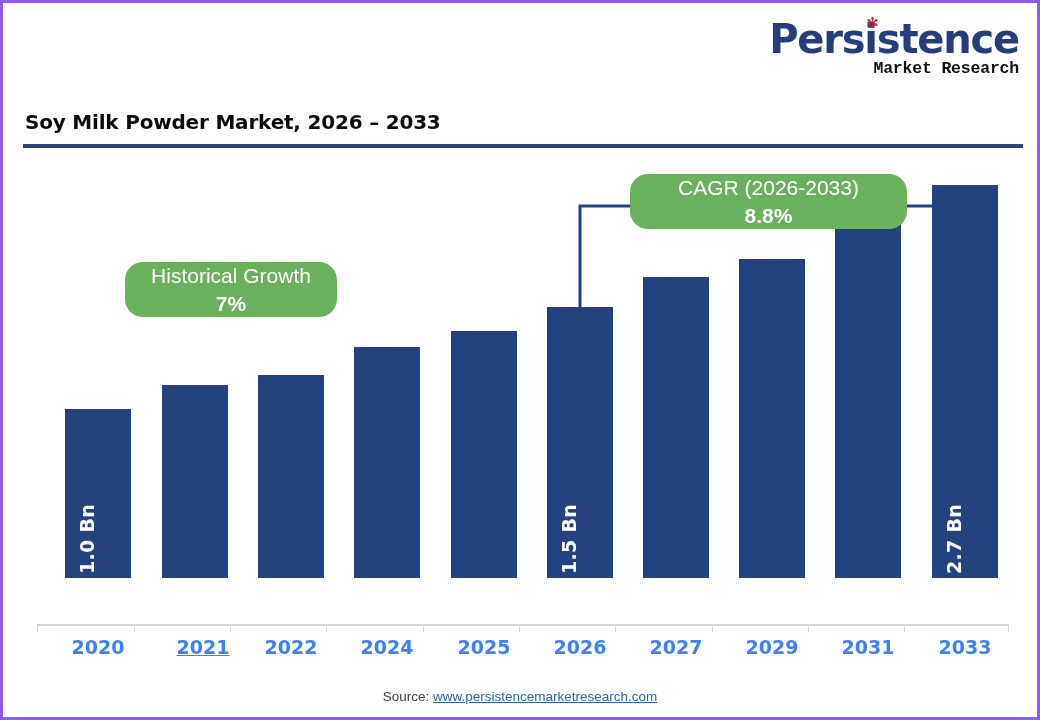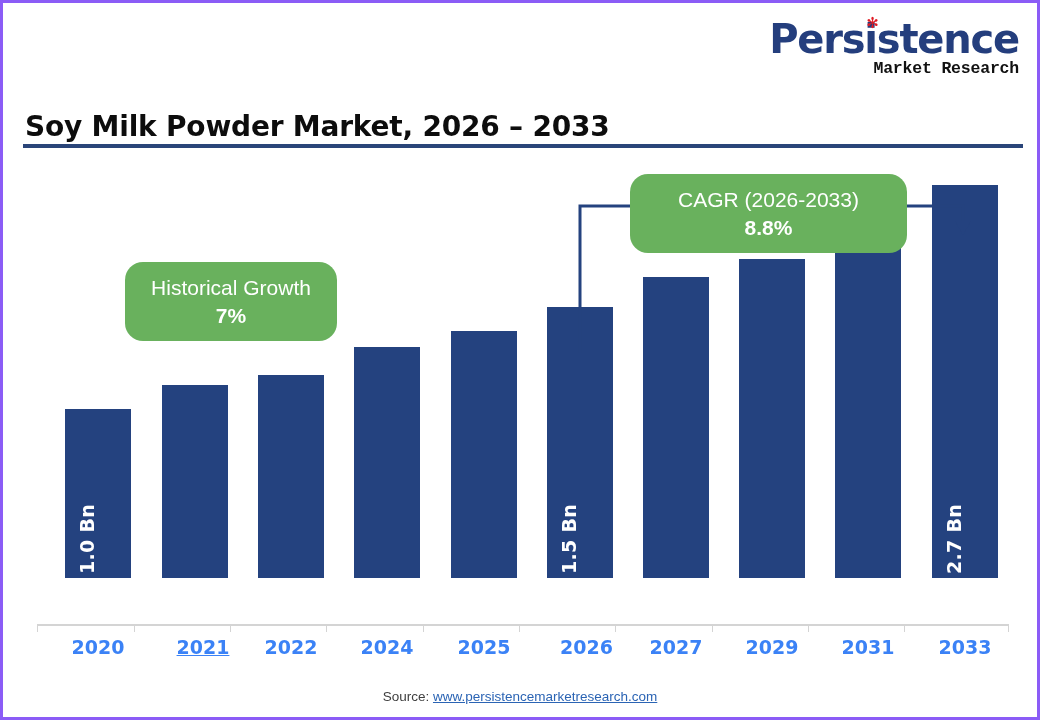--- a/index.html
+++ b/index.html
@@ -58,21 +58,21 @@
     margin-top: 2px;
   }
 
   
   #chart-title {
     position: absolute;
     left: 22px;
     top: 107px;
     font-family: "DejaVu Sans", sans-serif;
     font-weight: bold;
-    font-size: 28px;
+    font-size: 20px;
     color: #0d0d0d;
     letter-spacing: -0.2px;
     white-space: nowrap;
   }
   #title-rule {
     position: absolute;
     left: 20px;
     top: 141px;
     width: 1000px;
     height: 4px;
@@ -144,21 +144,21 @@
 
   
   .callout {
     position: absolute;
     background: #69b15d;
     border-radius: 18px;
     color: #ffffff;
     text-align: center;
     font-size: 21px;
     line-height: 1.32;
-    padding: 12px 18px;
+    padding: 0 18px;
     box-sizing: border-box;
   }
   .callout .pct {
     font-weight: bold;
   }
   #callout-historical {
     left: 122px;
     top: 259px;
     width: 212px;
   }
@@ -229,21 +229,21 @@
     <div class="axis-tick" style="left:709px;"></div>
     <div class="axis-tick" style="left:805px;"></div>
     <div class="axis-tick" style="left:901px;"></div>
     <div class="axis-tick" style="left:1005px;"></div>
 
     <div class="cat-label" style="left:62px; width:66px;">2020</div>
     <div class="cat-label" style="left:167px; width:66px;text-decoration:underline;">2021</div>
     <div class="cat-label" style="left:255px; width:66px;">2022</div>
     <div class="cat-label" style="left:351px; width:66px;">2024</div>
     <div class="cat-label" style="left:448px; width:66px;">2025</div>
-    <div class="cat-label" style="left:544px; width:66px;text-align:right;">2026</div>
+    <div class="cat-label" style="left:544px; width:66px;">2026</div>
     <div class="cat-label" style="left:640px; width:66px;">2027</div>
     <div class="cat-label" style="left:736px; width:66px;">2029</div>
     <div class="cat-label" style="left:832px; width:66px;">2031</div>
     <div class="cat-label" style="left:929px; width:66px;">2033</div>
   </div>
 
   <svg id="connector" viewBox="0 0 1040 475" width="1040" height="475">
     <polyline points="577,200 577,53 960,53 960,70" fill="none" stroke="#24427f" stroke-width="3"></polyline>
     <polygon points="952,68 968,68 960,82" fill="#24427f"></polygon>
   </svg>

